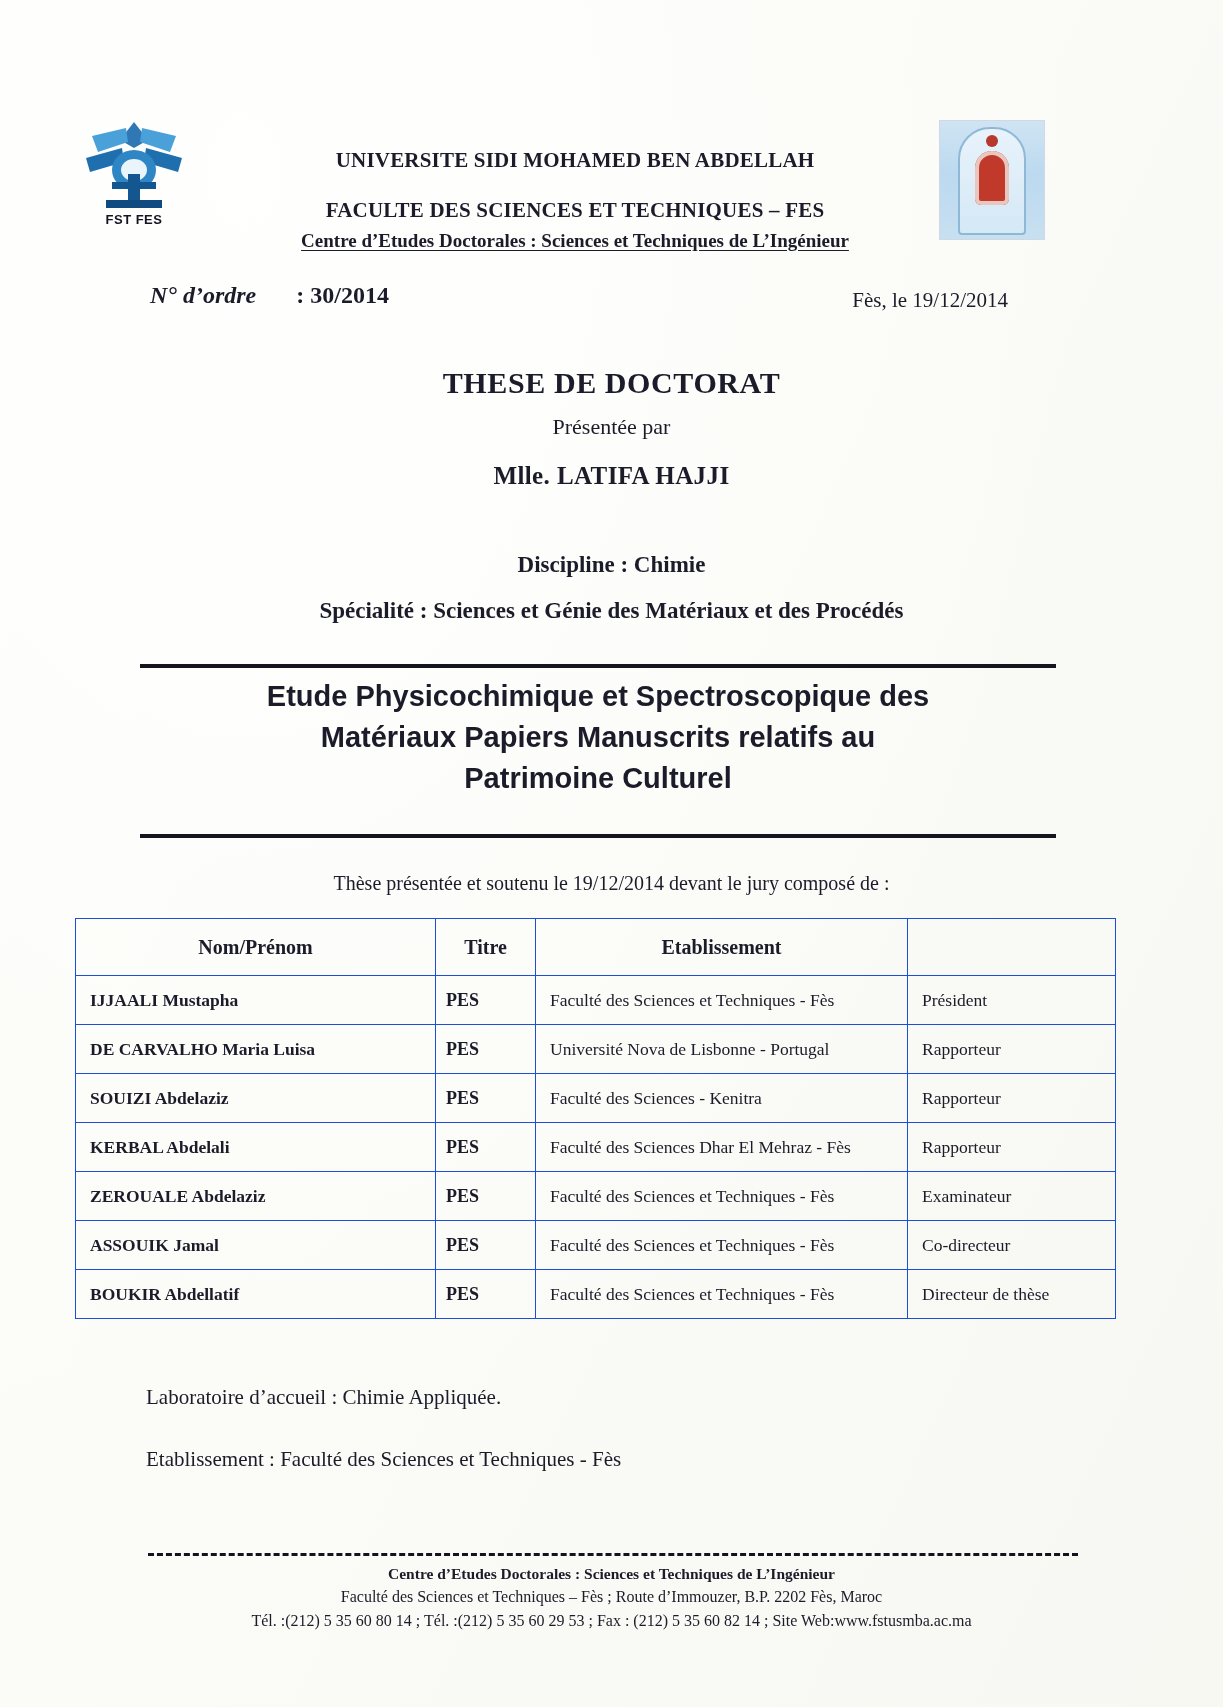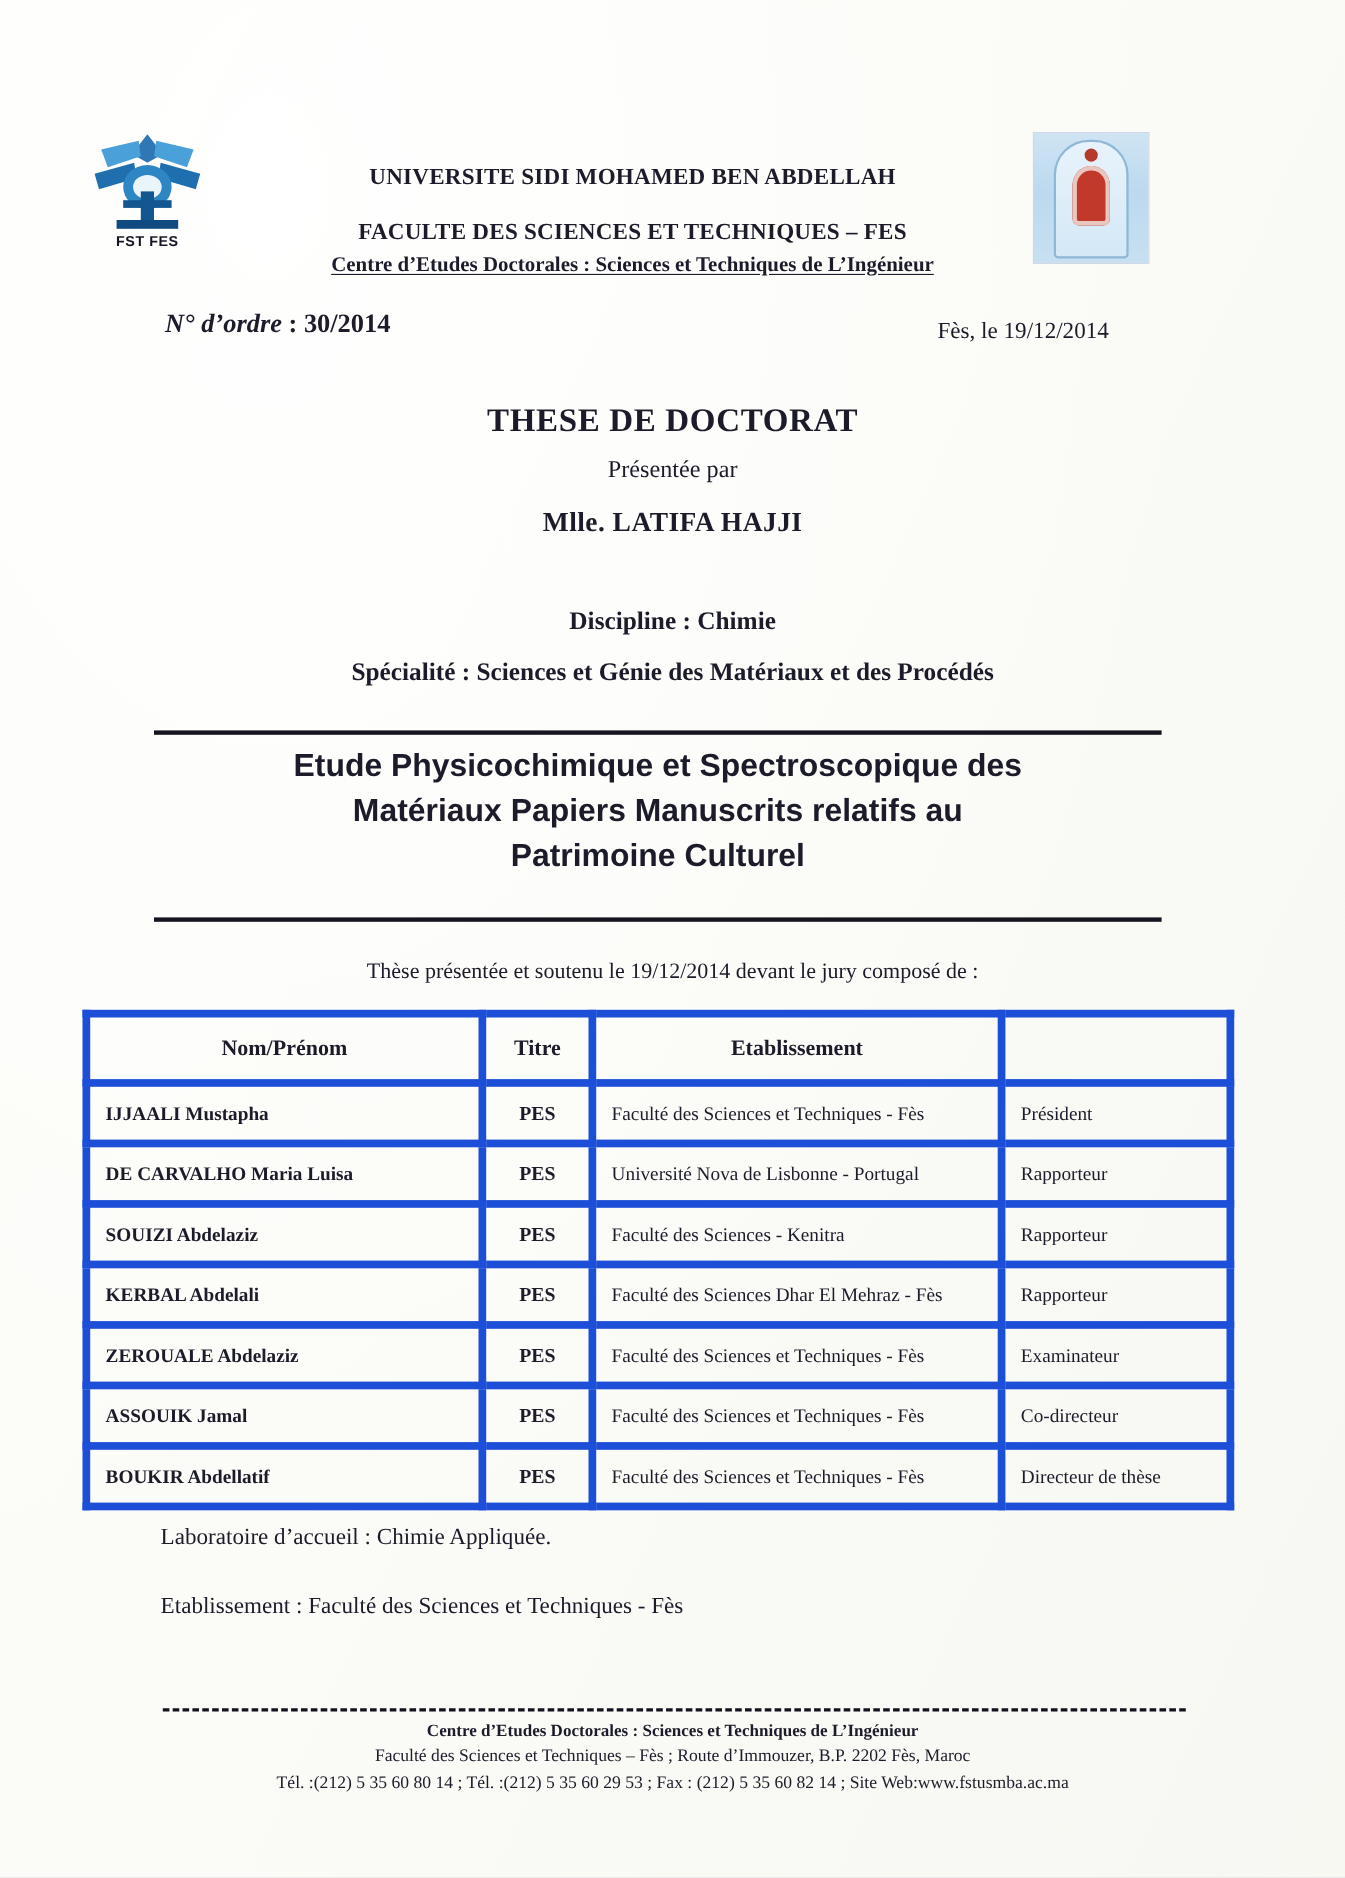--- a/index.html
+++ b/index.html
@@ -131,20 +131,21 @@
   .order-line {
     position: absolute;
     top: 282px;
     left: 150px;
     font-style: italic;
     font-weight: bold;
     font-size: 24px;
   }
   .order-line .num {
     font-style: normal;
+    margin-left: 34px;
   }
   .date-line {
     position: absolute;
     top: 288px;
     right: 215px;
     font-size: 21px;
   }
 
   
   .these {
@@ -230,21 +231,21 @@
   .jury-table {
     position: absolute;
     top: 918px;
     left: 75px;
     width: 1040px;
     border-collapse: collapse;
     table-layout: fixed;
   }
   .jury-table th,
   .jury-table td {
-    border: 7px solid #1d4ed8;
+    border: 1px solid #1d4ed8;
     padding: 0 10px;
     height: 48px;
     font-size: 18px;
     vertical-align: middle;
   }
   .jury-table th {
     text-align: center;
     font-weight: bold;
     font-size: 20px;
     height: 56px;
@@ -252,21 +253,20 @@
   .col-nom  { width: 360px; }
   .col-titre{ width: 100px; }
   .col-etab { width: 372px; }
   .col-role { width: 208px; }
   .jury-table td.nom {
     font-weight: bold;
     font-size: 17.5px;
     padding-left: 14px;
   }
   .jury-table td.titre {
-    text-align: center;
     font-weight: bold;
   }
   .jury-table td.etab {
     font-size: 17.5px;
     padding-left: 14px;
   }
   .jury-table td.role {
     font-size: 17.5px;
     padding-left: 14px;
   }

